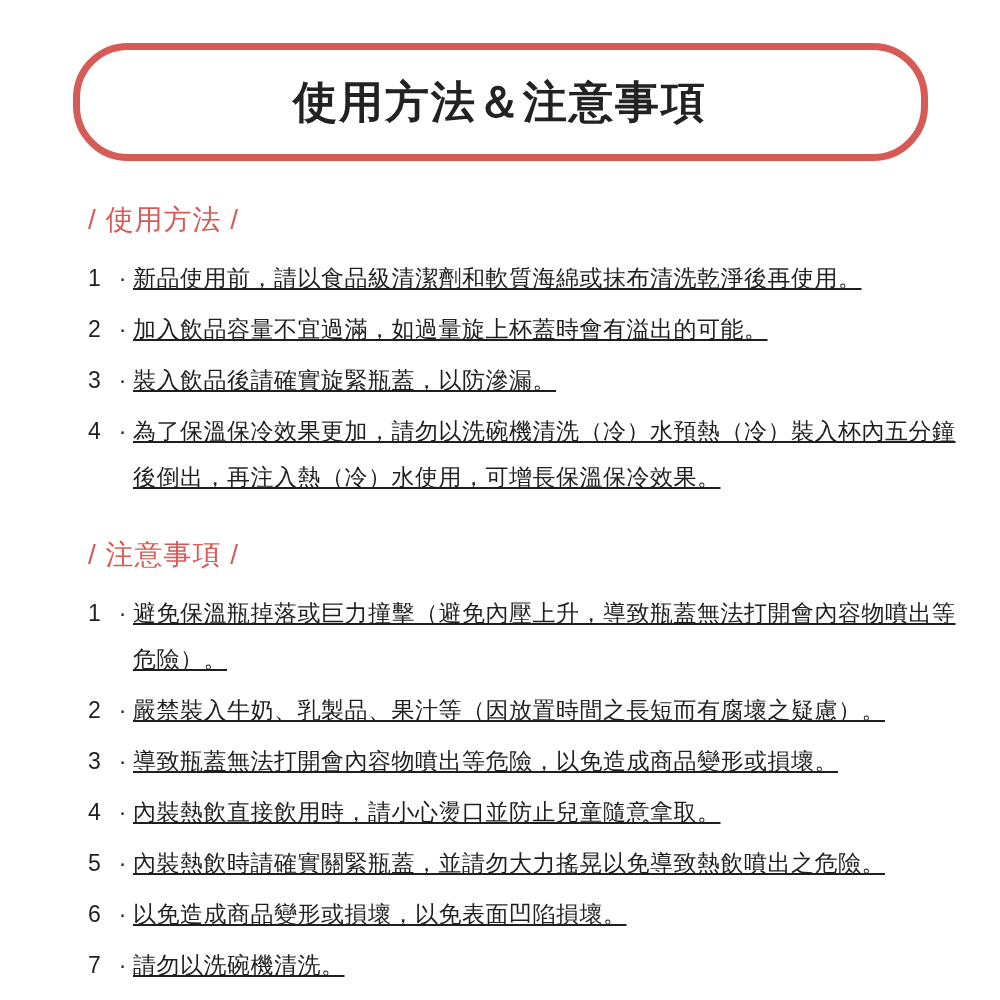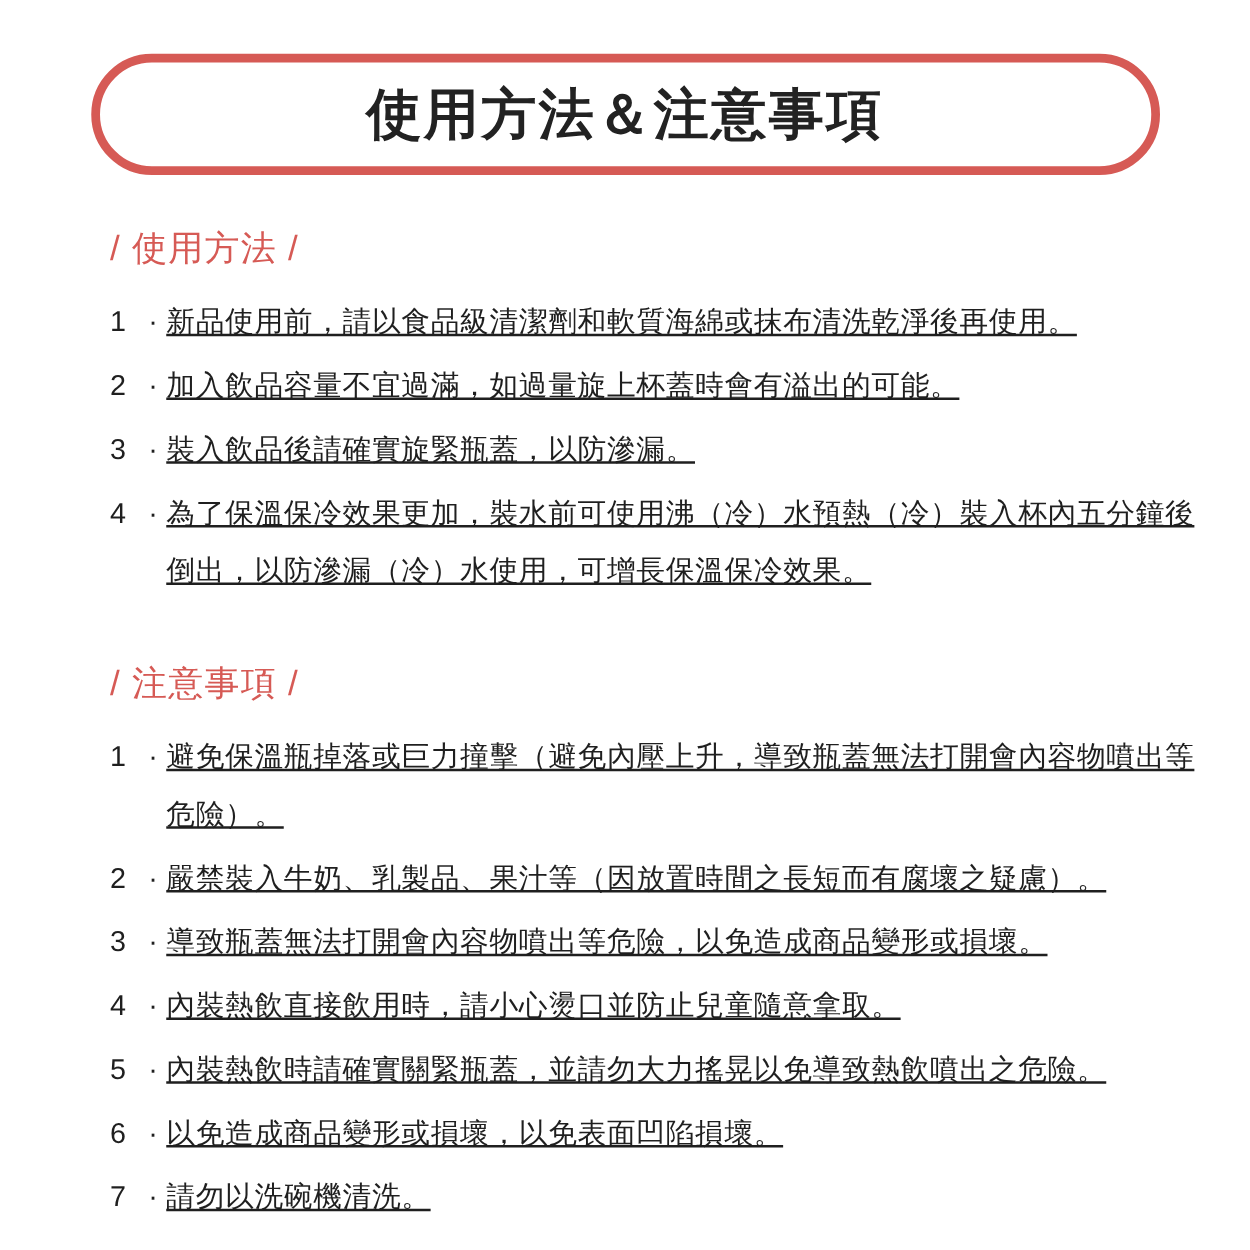--- a/index.html
+++ b/index.html
@@ -10,21 +10,21 @@
   body{
     width:1000px;height:1000px;
     background:#ffffff;
     font-family:"Liberation Sans","DejaVu Sans",sans-serif;
     color:var(--text);
     overflow:hidden;
   }
   .title-box{
     box-sizing:border-box;
     margin:43px auto 0 auto;
-    width:855px;height:97px;
+    width:855px;height:118px;
     border:7px solid var(--accent);
     border-radius:55px;
     display:flex;align-items:center;justify-content:center;
   }
   .title{
     font-size:44px;
     font-weight:bold;
     color:#222222;
     letter-spacing:2px;
     white-space:nowrap;
@@ -34,21 +34,21 @@
   }
   .section-heading{
     color:var(--accent);
     font-size:28px;
     line-height:34px;
     letter-spacing:1px;
     margin:0 0 18px 0;
     font-weight:400;
   }
   .section-usage{margin-top:42px;}
-  .section-caution{margin-top:51px;}
+  .section-caution{margin-top:38px;}
   .item{
     display:flex;
     align-items:flex-start;
     font-size:23px;
     line-height:46px;
     margin-bottom:5px;
     color:var(--text);
   }
   .item .num{flex:none;width:24px;}
   .item .dot{flex:none;width:21px;text-align:center;}
@@ -77,21 +77,21 @@
       <span class="txt">加入飲品容量不宜過滿，如過量旋上杯蓋時會有溢出的可能。</span>
     </div>
     <div class="item">
       <span class="num">3</span>
       <span class="dot">·</span>
       <span class="txt">裝入飲品後請確實旋緊瓶蓋，以防滲漏。</span>
     </div>
     <div class="item">
       <span class="num">4</span>
       <span class="dot">·</span>
-      <span class="txt">為了保溫保冷效果更加，裝水前可使用沸（冷）水預熱（冷）裝入杯內五分鐘後倒出，以防滲漏（冷）水使用，可增長保溫保冷效果。</span>
+      <span class="txt">為了保溫保冷效果更加，請勿以洗碗機清洗（冷）水預熱（冷）裝入杯內五分鐘後倒出，再注入熱（冷）水使用，可增長保溫保冷效果。</span>
     </div>
   </div>
 
   <div class="section section-caution">
     <div class="section-heading">/ 注意事項 /</div>
 
     <div class="item">
       <span class="num">1</span>
       <span class="dot">·</span>
       <span class="txt">避免保溫瓶掉落或巨力撞擊（避免內壓上升，導致瓶蓋無法打開會內容物噴出等危險）。</span>

